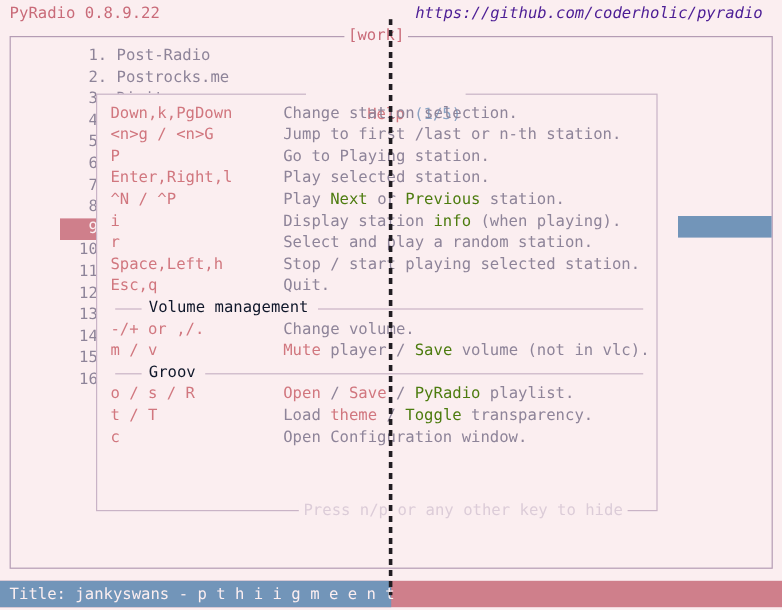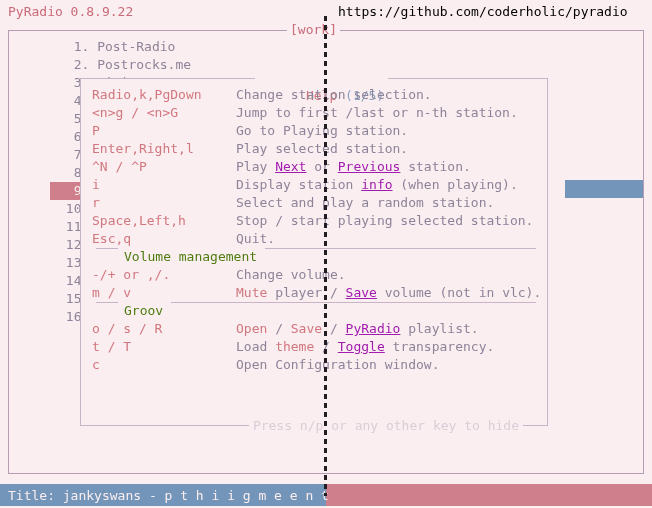--- a/index.html
+++ b/index.html
@@ -11,21 +11,21 @@
     line-height:18px;
     color:#8e8499;
     overflow:hidden;
     position:relative;
   }
   .screen{position:absolute;left:0;top:0;width:584px;height:508px;}
 
   
   .topbar{position:absolute;left:0;top:0;width:652px;height:22px;}
   .app-title{position:absolute;left:8px;top:3px;color:#c96b79;white-space:pre;}
-  .repo-url{position:absolute;left:338px;top:3px;color:#000000;white-space:pre;}
+  .repo-url{position:absolute;left:346px;top:3px;color:#4c1d95;white-space:pre;font-style:italic;}
 
   
   .main-panel{
     position:absolute;left:8px;top:30px;width:636px;height:444px;
     border:1px solid #b49cb4;
     box-sizing:border-box;
     background:#fbeef0;
   }
   .panel-label{
     position:absolute;left:287px;top:21px;
@@ -58,24 +58,24 @@
   .help-title .n{color:#8ba4c4;}
   .help-footnote{
     position:absolute;right:24px;bottom:-10px;background:#fbeef0;padding:0 4px;
     color:#dcccd8;white-space:pre;
   }
   .help-body{position:absolute;left:11px;top:7px;width:444px;}
   .hrow{height:18px;white-space:pre;}
   .key{display:inline-block;width:144px;color:#d1777f;white-space:pre;vertical-align:top;}
   .desc{display:inline-block;color:#8e8499;white-space:pre;vertical-align:top;}
   .desc .hi{color:#d1777f;margin-top:16px;}
-  .desc .hb{color:#a21caf;text-decoration:underline;}
+  .desc .hb{color:#4d7c0f;}
 
   
-  .section-row{height:18px;white-space:nowrap;display:flex;color:#4d7c0f;}
+  .section-row{height:18px;white-space:nowrap;display:flex;align-items:center;color:#0f172a;}
   .section-row .dash{
     display:inline-block;width:22px;height:1px;background:#c9b3c6;margin:0 6px 0 4px;flex:none;
   }
   .section-row .dashlong{
     display:inline-block;height:1px;background:#c9b3c6;margin-left:8px;flex:1 1 auto;
   }
   .section-row .slabel{white-space:pre;}
 
   
   .dashline{
@@ -121,21 +121,21 @@
       <div class="station-row"> 16. SomaF</div>
     </div>
 
   <div class="right-indicator"></div>
 
   <div class="help-window">
     <div class="help-title">
       <span class="t">Help</span><span> </span><span class="n">(1/5)</span>
     </div>
     <div class="help-body" id="help-body">
-        <div class="hrow"><span class="key">Radio,k,PgDown</span><span class="desc">Change station selection.</span></div>
+        <div class="hrow"><span class="key">Down,k,PgDown</span><span class="desc">Change station selection.</span></div>
         <div class="hrow"><span class="key">&lt;n&gt;g / &lt;n&gt;G</span><span class="desc">Jump to first /last or n-th station.</span></div>
         <div class="hrow"><span class="key">P</span><span class="desc">Go to Playing station.</span></div>
         <div class="hrow"><span class="key">Enter,Right,l</span><span class="desc">Play selected station.</span></div>
         <div class="hrow"><span class="key">^N / ^P</span><span class="desc">Play <span class="hb">Next</span> or <span class="hb">Previous</span> station.</span></div>
         <div class="hrow"><span class="key">i</span><span class="desc">Display station <span class="hb">info</span> (when playing).</span></div>
         <div class="hrow"><span class="key">r</span><span class="desc">Select and play a random station.</span></div>
         <div class="hrow"><span class="key">Space,Left,h</span><span class="desc">Stop / start playing selected station.</span></div>
         <div class="hrow"><span class="key">Esc,q</span><span class="desc">Quit.</span></div>
         <div class="section-row">
           <span class="dash"></span>

